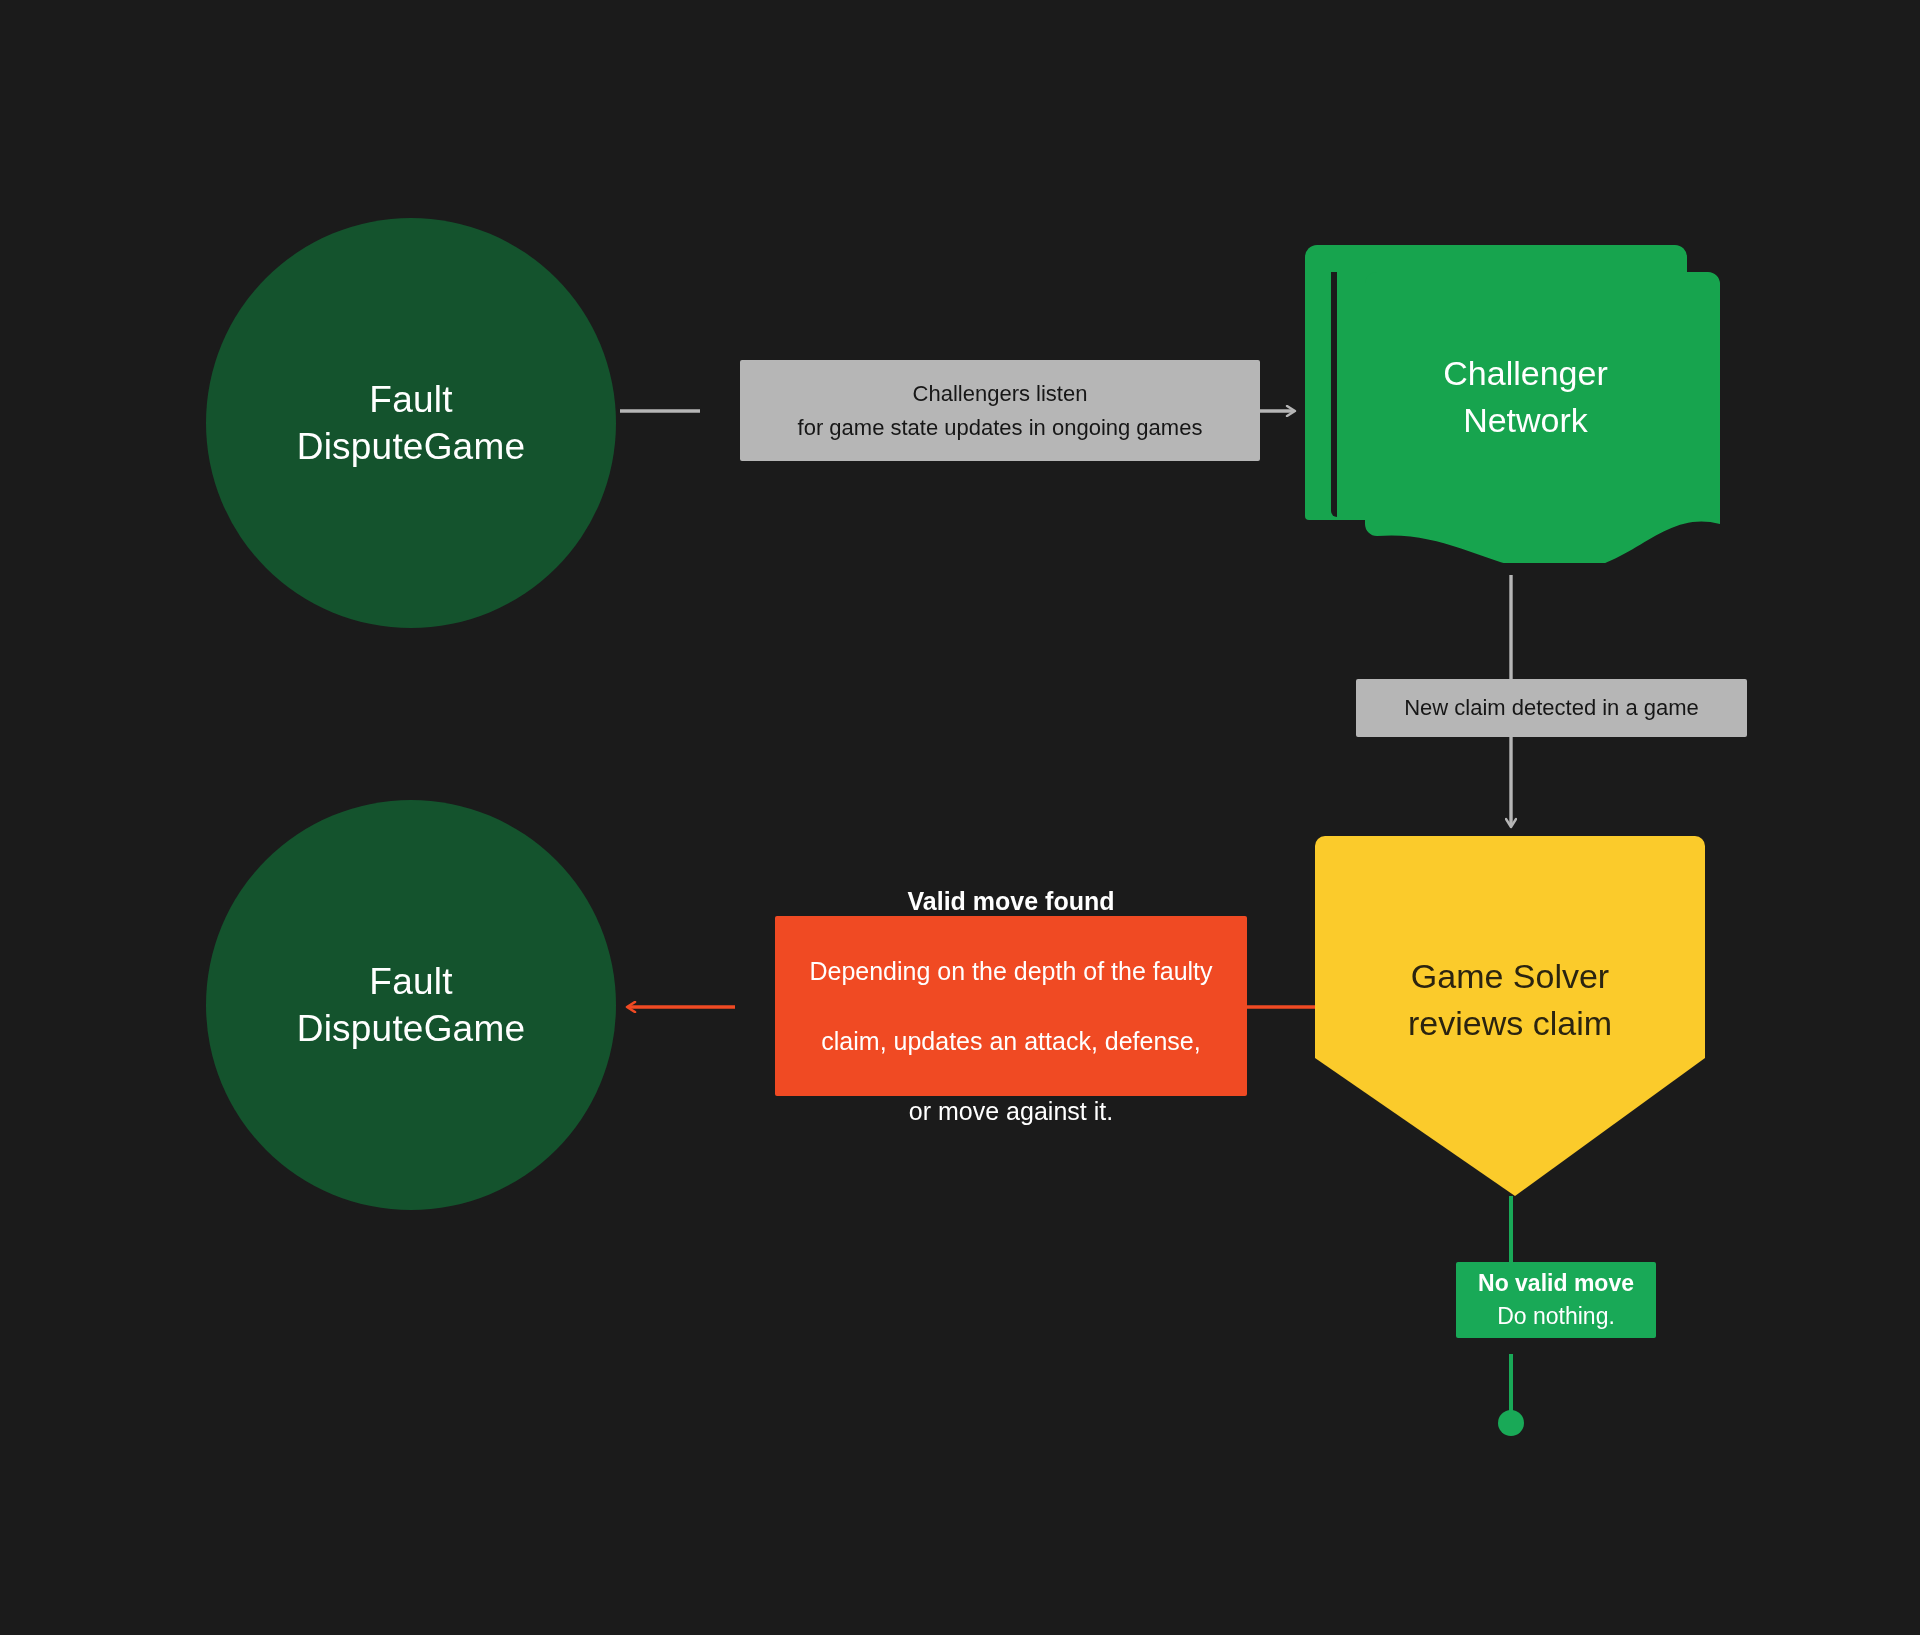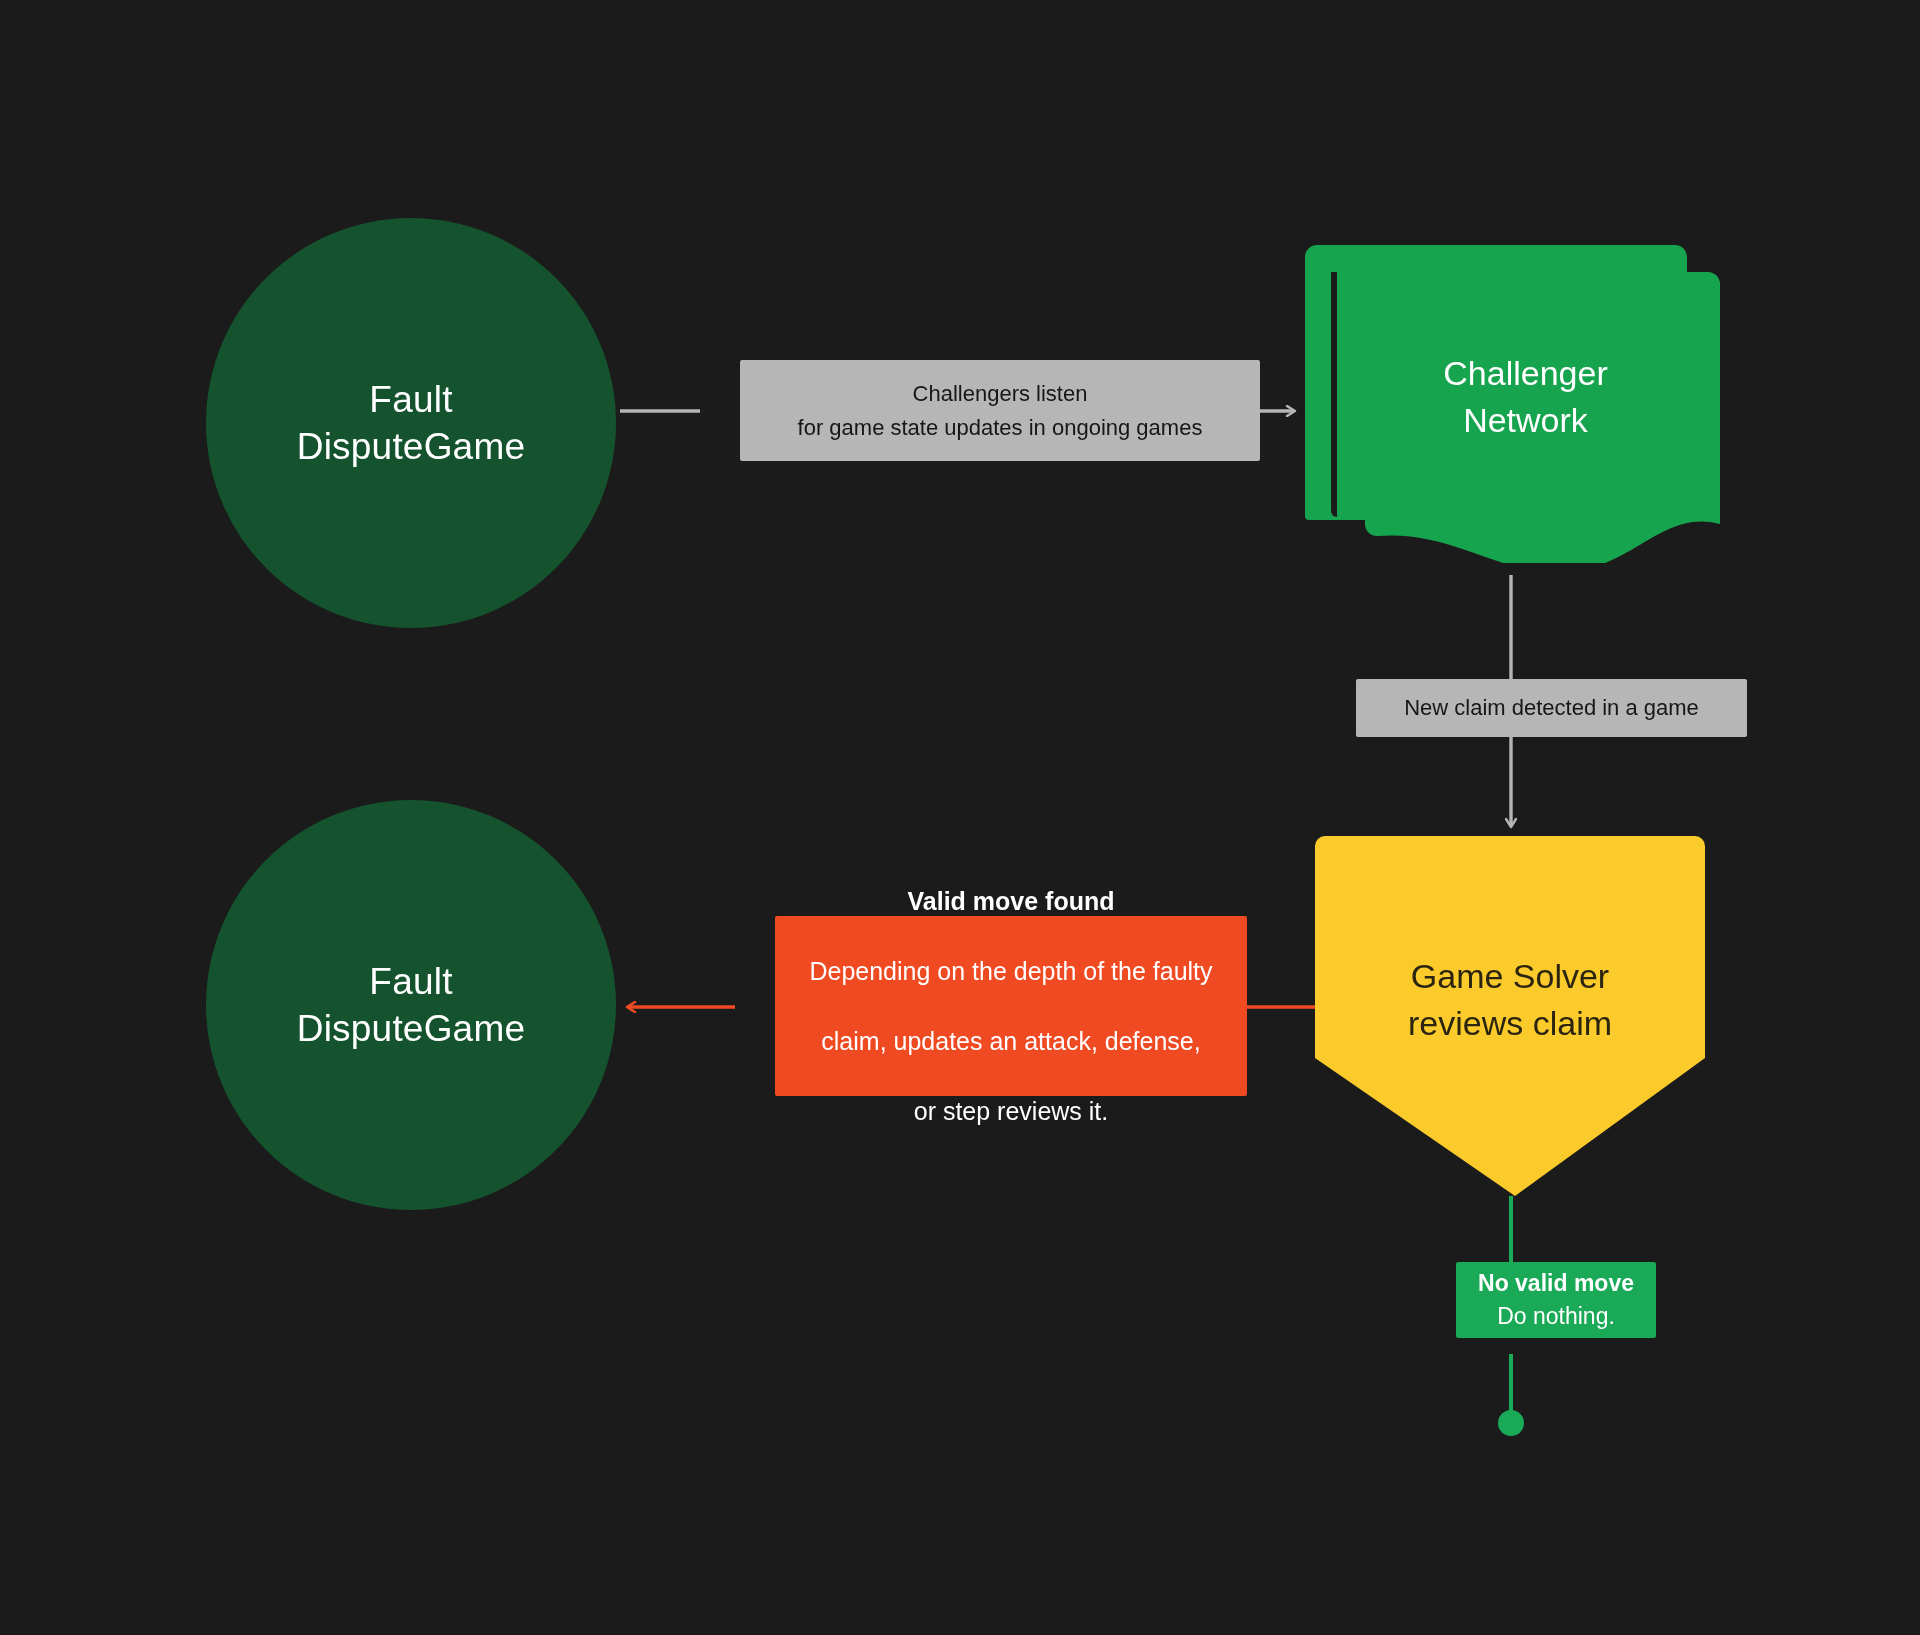--- a/index.html
+++ b/index.html
@@ -177,19 +177,19 @@
 </div>
 
 <div class="edge-label lbl-gray" id="label-newclaim">
   <div class="nowrap">New claim detected in a game</div>
 </div>
 
 <div class="edge-label" id="label-validmove">
   <div class="ttl nowrap">Valid move found</div>
   <div class="nowrap">Depending on the depth of the faulty</div>
   <div class="nowrap">claim, updates an attack, defense,</div>
-  <div class="nowrap">or step reviews it.</div>
+  <div class="nowrap">or move against it.</div>
 </div>
 
 <div class="edge-label" id="label-novalid">
   <div class="ttl nowrap">No valid move</div>
   <div class="nowrap">Do nothing.</div>
 </div>
 
 </body></html>

